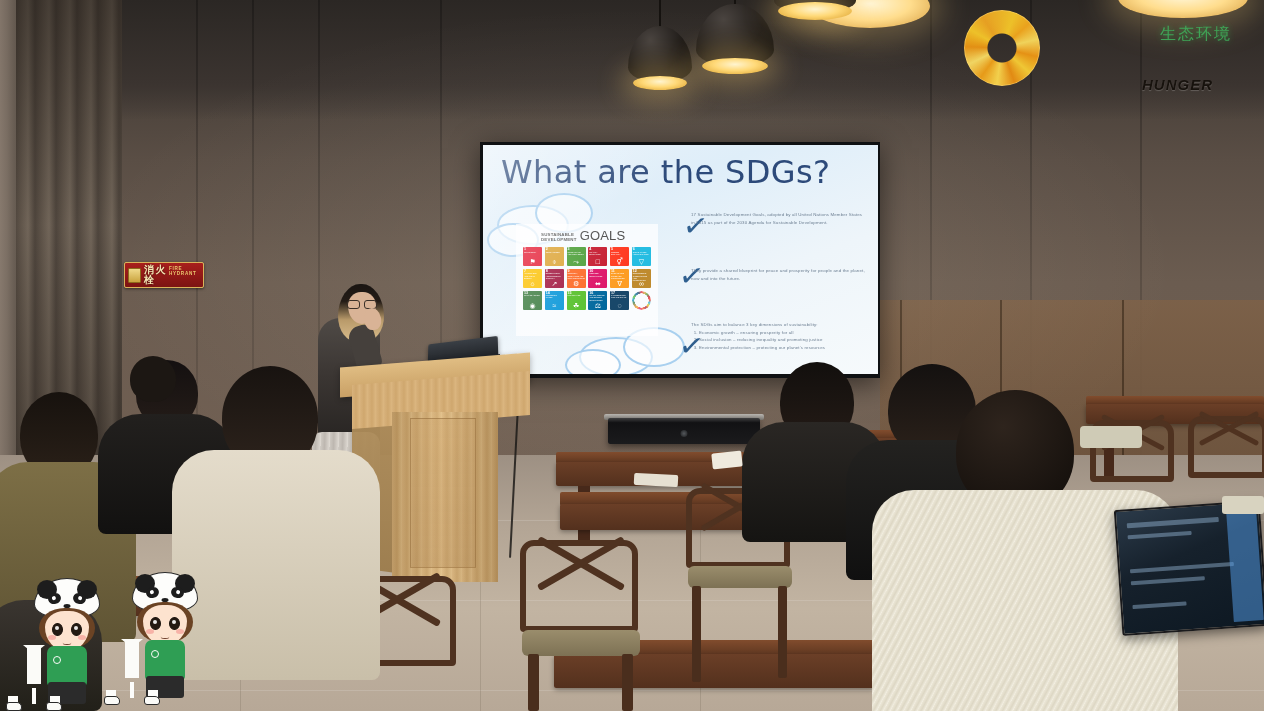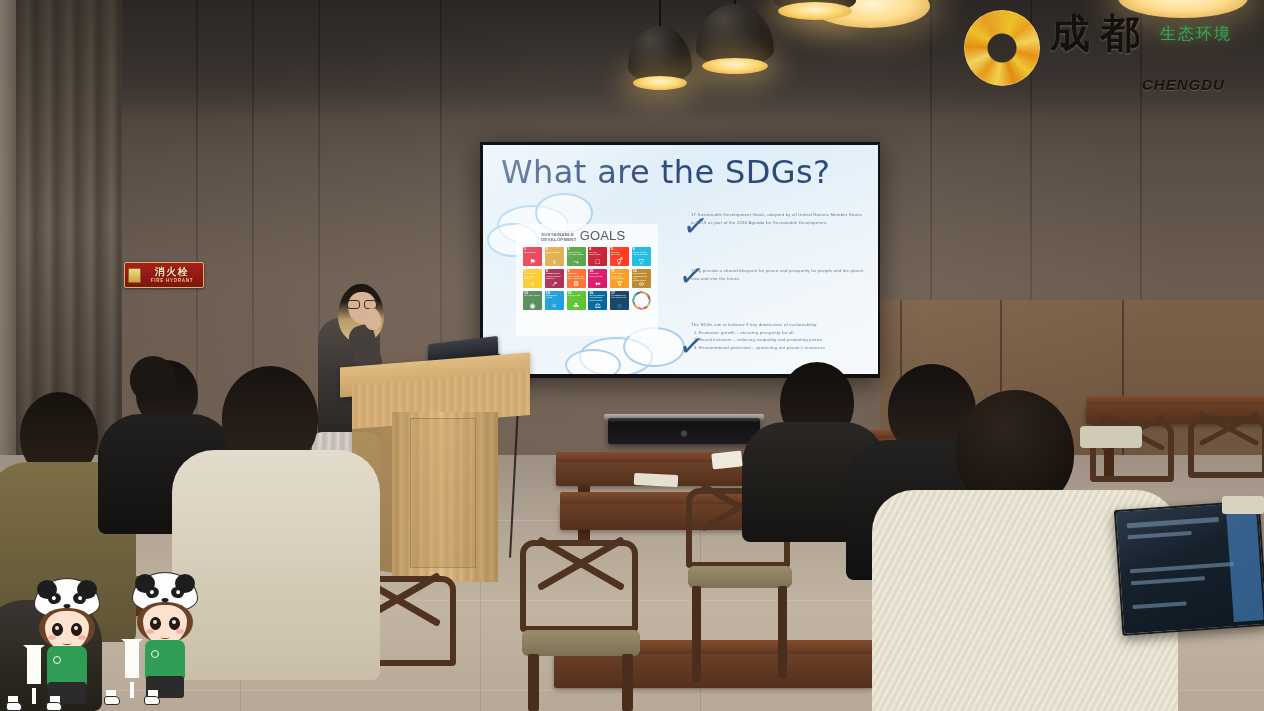--- a/index.html
+++ b/index.html
@@ -95,21 +95,21 @@
     background:linear-gradient(180deg,#a81f1c,#7c1412);
     border:1px solid #d9b35a; border-radius:2px;
     display:flex; align-items:center; gap:3px; padding:0 3px;
     box-shadow:0 1px 3px rgba(0,0,0,.5);
   }
   .hydrant-ico {
     width:13px; height:15px; border-radius:1px;
     background:linear-gradient(180deg,#f0d98a,#caa43f);
     border:1px solid #8d6b1c; flex:none;
   }
-  .hydrant-txt { display:flex; flex-direction:column; line-height:1; flex:1; align-items:center;}
+  .hydrant-txt { display:flex; flex-direction:row; line-height:1; flex:1; align-items:flex-start;}
   .hyd-cn { color:#f6e7b4; font-size:10px; letter-spacing:1.5px; font-weight:bold;
             text-shadow:0 0 2px rgba(0,0,0,.6); }
   .hyd-en { color:#e9c870; font-size:4.6px; letter-spacing:.7px; margin-top:2px; font-weight:bold;}
 
   
   .screen-frame {
     position:absolute; left:480px; top:142px; width:400px; height:236px;
     background:#0f1113; padding:3px 2px 4px 3px;
     box-shadow:0 6px 26px rgba(0,0,0,.55);
   }
@@ -831,18 +831,17 @@
     <div class="m-legsplit"></div>
     <div class="m-sock" style="left:16px;"></div>
     <div class="m-sock" style="right:16px;"></div>
     <div class="m-shoe" style="left:12px;"></div>
     <div class="m-shoe" style="right:12px;"></div>
   </div>
 
   <div class="watermark">
     <div class="wm-emblem"></div>
     <div class="wm-emblem-ring"></div>
-    <div class="wm-cn">成都</div>
     <div class="wm-green">生态环境</div>
-    <div class="wm-en2">CHENGDU</div>
+    <div class="wm-en2">HUNGER</div>
   </div>
 
 </div>
 
 </body></html>

